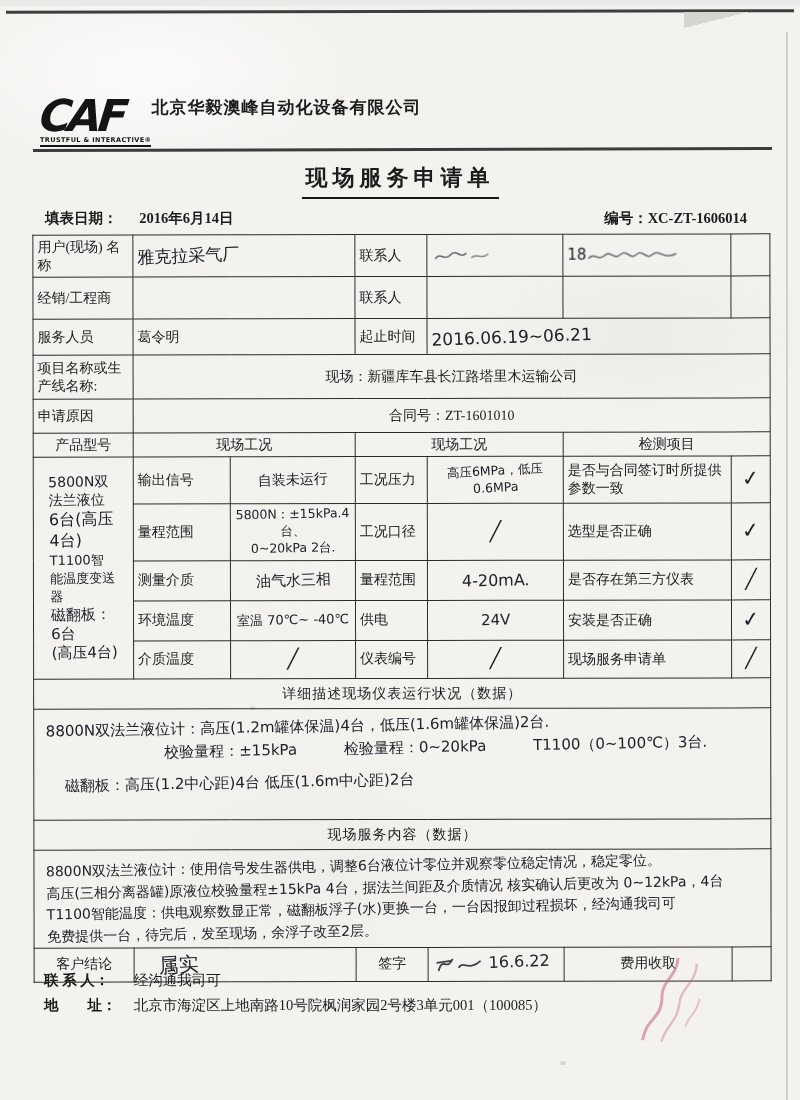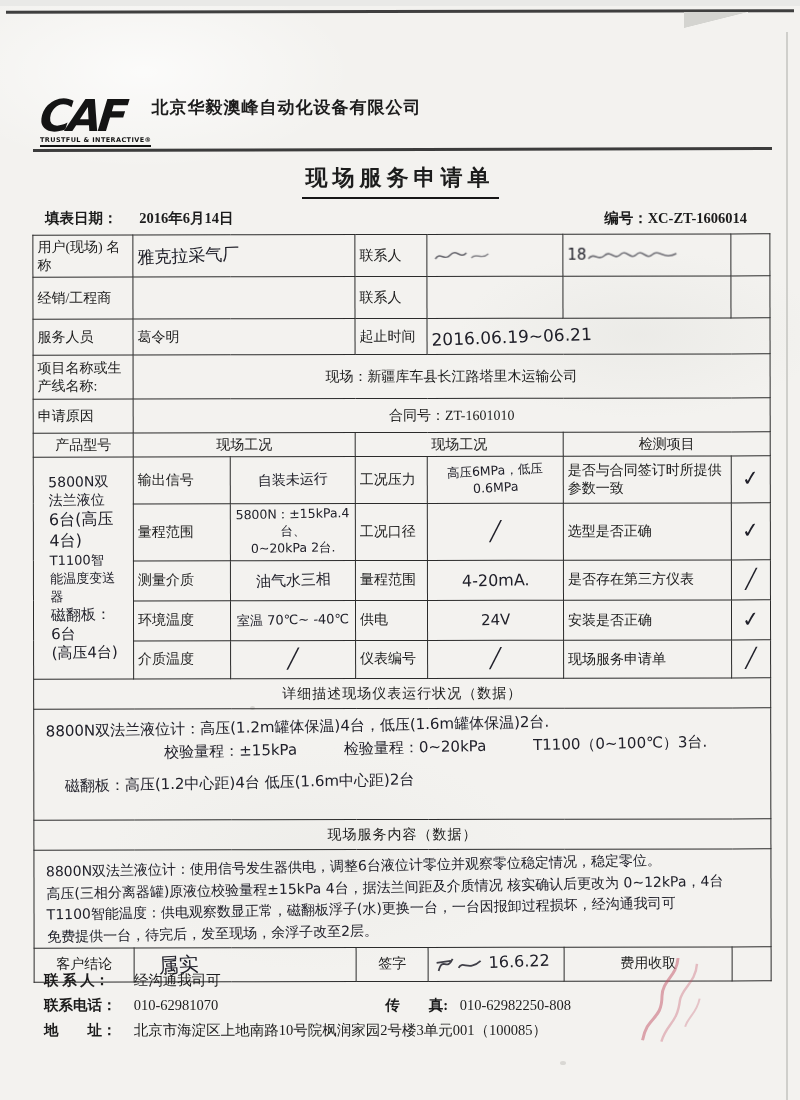--- a/index.html
+++ b/index.html
@@ -246,26 +246,20 @@
     </tr>
   </tbody>
     </table>
 
   <div class="footer">
     <div>
       <span class="lab">联 系 人：</span>
       <span class="val">经沟通我司可</span>
     </div>
     <div>
-      <span class="lab">联系电话：</span>
-      <span class="val">010-62981070</span>
-      <span>传　　真:</span>
-      <span style="margin-left:8px;font-weight:500;">010-62982250-808</span>
-    </div>
-    <div>
       <span class="lab">地　　址：</span>
       <span style="font-weight:500;">北京市海淀区上地南路10号院枫润家园2号楼3单元001（100085）</span>
     </div>
   </div>
 
   <svg class="redmark" width="110" height="90" viewBox="0 0 110 90">
     <path d="M14,70 C30,50 40,62 52,40 C60,26 74,30 84,14" fill="none" stroke="#c4566a" stroke-width="3"></path>
     <path d="M30,80 C44,66 52,72 66,52 C74,42 88,44 98,28" fill="none" stroke="#c4566a" stroke-width="2.4" opacity=".7"></path>
     <path d="M58,78 C66,70 74,72 84,60" fill="none" stroke="#c4566a" stroke-width="2" opacity=".6"></path>
   </svg>

